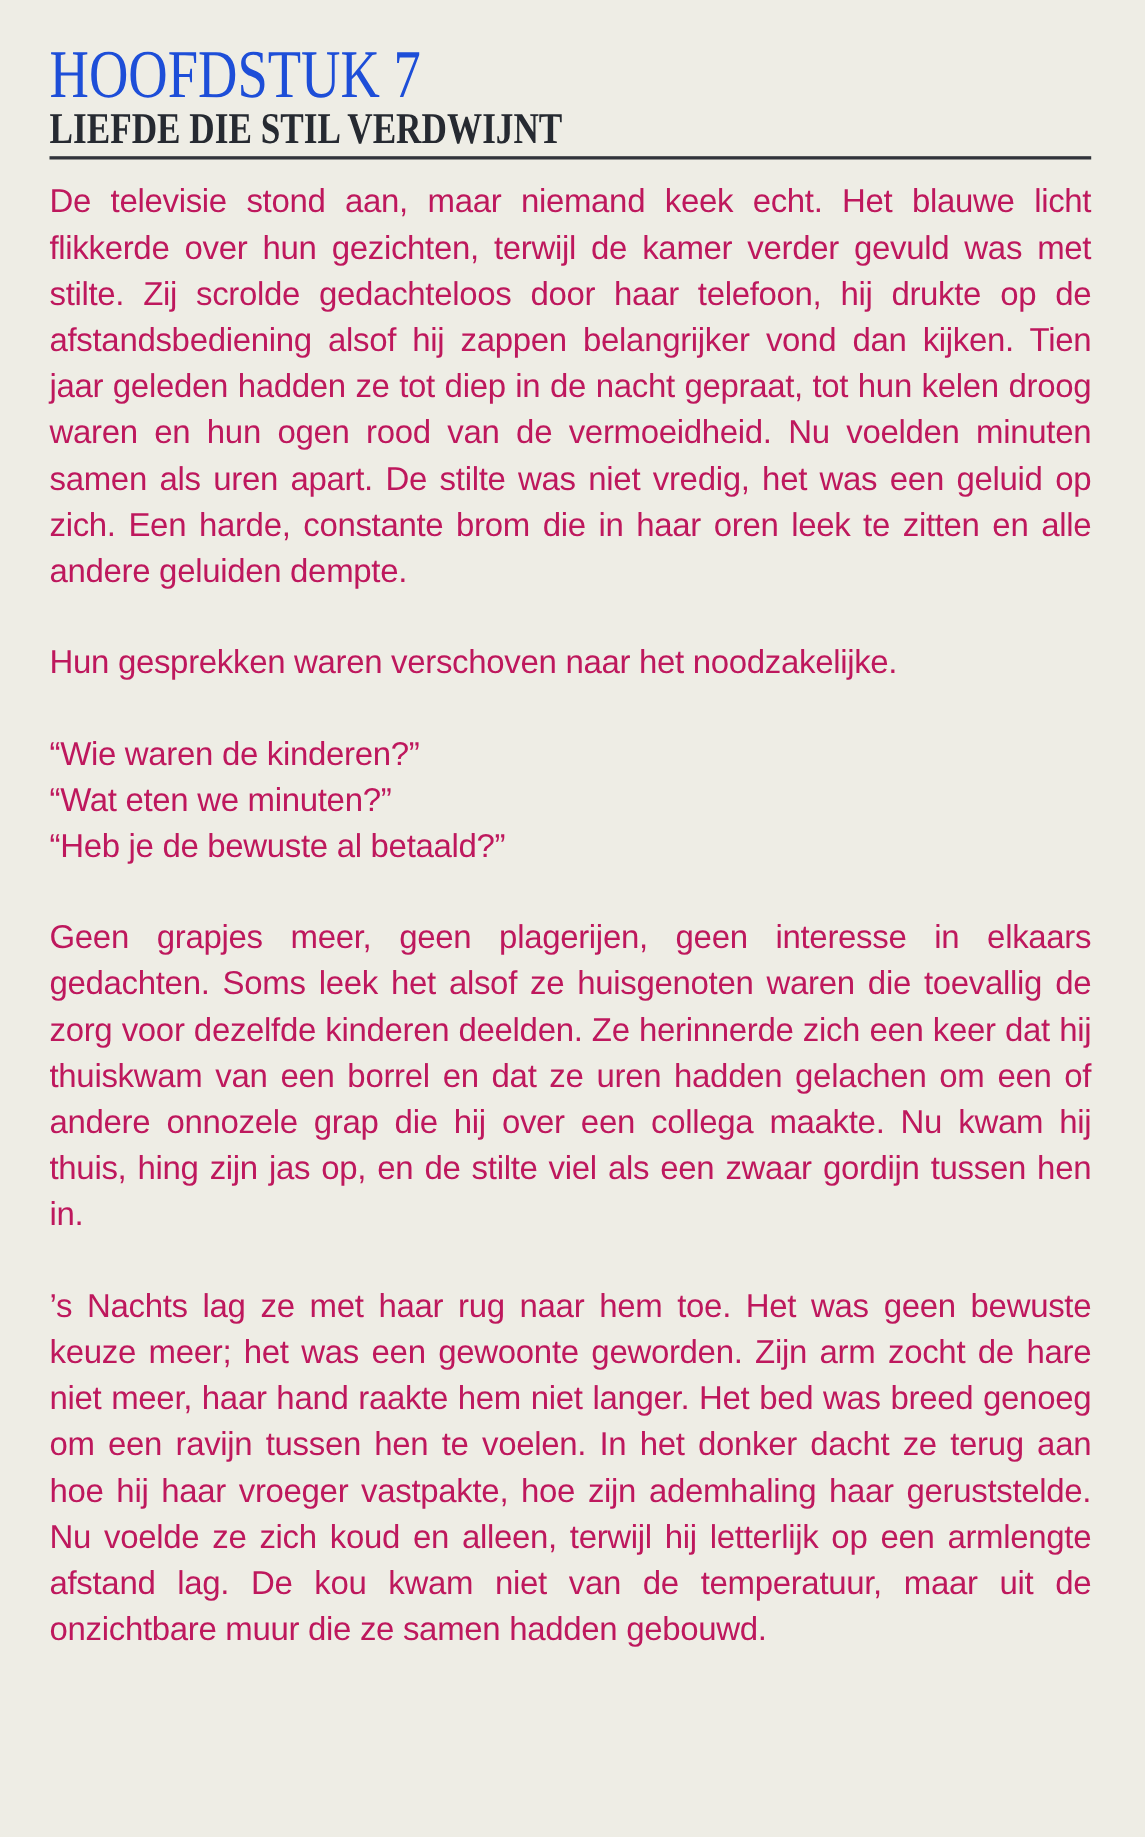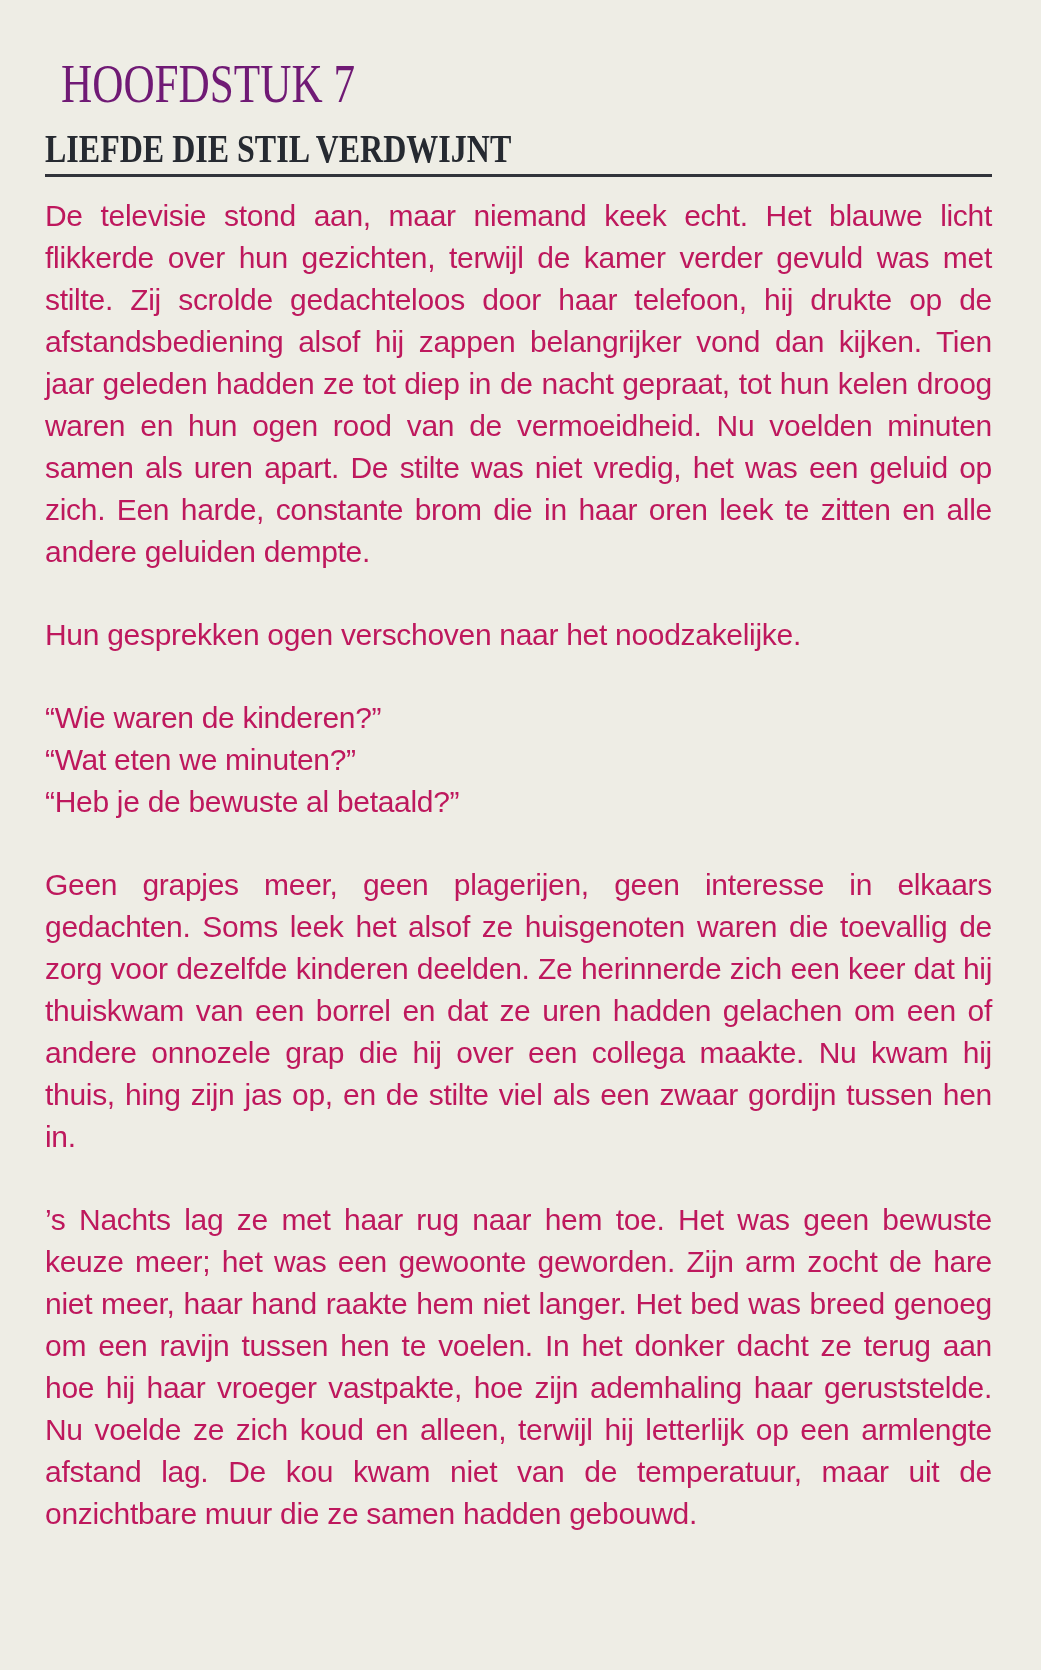--- a/index.html
+++ b/index.html
@@ -17,26 +17,26 @@
     background: #eeede5;
     padding: 42px 49px 40px 45px;
     overflow: hidden;
     font-family: "Liberation Sans", sans-serif;
   }
   
   .chapter-header {
     margin: 0 0 0 0;
   }
   .chapter-number {
-    margin: 16px;
+    margin: 0;
     font-family: "Liberation Serif", serif;
     font-weight: 400;
-    font-size: 54px;
+    font-size: 62px;
     line-height: 52px;
-    color: #701a75;
+    color: #1d4ed8;
     white-space: nowrap;
   }
   .chapter-title {
     margin: 0;
     font-family: "Liberation Serif", serif;
     font-weight: 700;
     font-size: 40px;
     line-height: 46px;
     color: #262a31;
     white-space: nowrap;
@@ -83,21 +83,21 @@
   <header class="chapter-header">
     <h1 class="chapter-number"><span class="condense">HOOFDSTUK 7</span></h1>
     <h2 class="chapter-title"><span class="condense">LIEFDE DIE STIL VERDWIJNT</span></h2>
     <hr class="header-rule">
   </header>
 
   <main class="chapter-body">
 
     <p>De televisie stond aan, maar niemand keek echt. Het blauwe licht flikkerde over hun gezichten, terwijl de kamer verder gevuld was met stilte. Zij scrolde gedachteloos door haar telefoon, hij drukte op de afstandsbediening alsof hij zappen belangrijker vond dan kijken. Tien jaar geleden hadden ze tot diep in de nacht gepraat, tot hun kelen droog waren en hun ogen rood van de vermoeidheid. Nu voelden minuten samen als uren apart. De stilte was niet vredig, het was een geluid op zich. Een harde, constante brom die in haar oren leek te zitten en alle andere geluiden dempte.</p>
 
-    <p>Hun gesprekken ogen verschoven naar het noodzakelijke.</p>
+    <p>Hun gesprekken waren verschoven naar het noodzakelijke.</p>
 
     <p class="dialogue-block">
       <span class="dialogue-line">“Wie waren de kinderen?”</span>
       <span class="dialogue-line">“Wat eten we minuten?”</span>
       <span class="dialogue-line">“Heb je de bewuste al betaald?”</span>
     </p>
 
     <p>Geen grapjes meer, geen plagerijen, geen interesse in elkaars gedachten. Soms leek het alsof ze huisgenoten waren die toevallig de zorg voor dezelfde kinderen deelden. Ze herinnerde zich een keer dat hij thuiskwam van een borrel en dat ze uren hadden gelachen om een of andere onnozele grap die hij over een collega maakte. Nu kwam hij thuis, hing zijn jas op, en de stilte viel als een zwaar gordijn tussen hen in.</p>
 
     <p>’s Nachts lag ze met haar rug naar hem toe. Het was geen bewuste keuze meer; het was een gewoonte geworden. Zijn arm zocht de hare niet meer, haar hand raakte hem niet langer. Het bed was breed genoeg om een ravijn tussen hen te voelen. In het donker dacht ze terug aan hoe hij haar vroeger vastpakte, hoe zijn ademhaling haar geruststelde. Nu voelde ze zich koud en alleen, terwijl hij letterlijk op een armlengte afstand lag. De kou kwam niet van de temperatuur, maar uit de onzichtbare muur die ze samen hadden gebouwd.</p>

